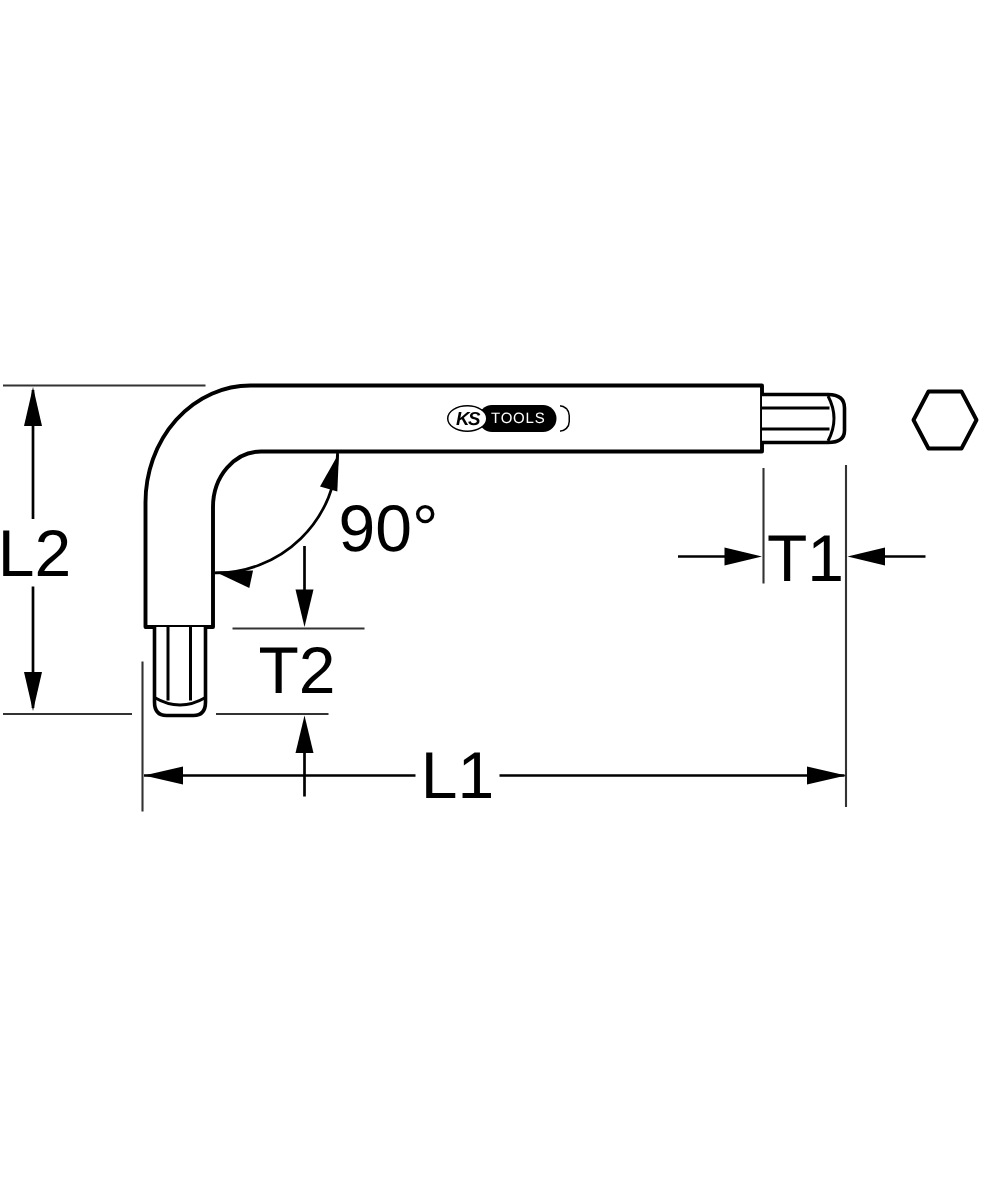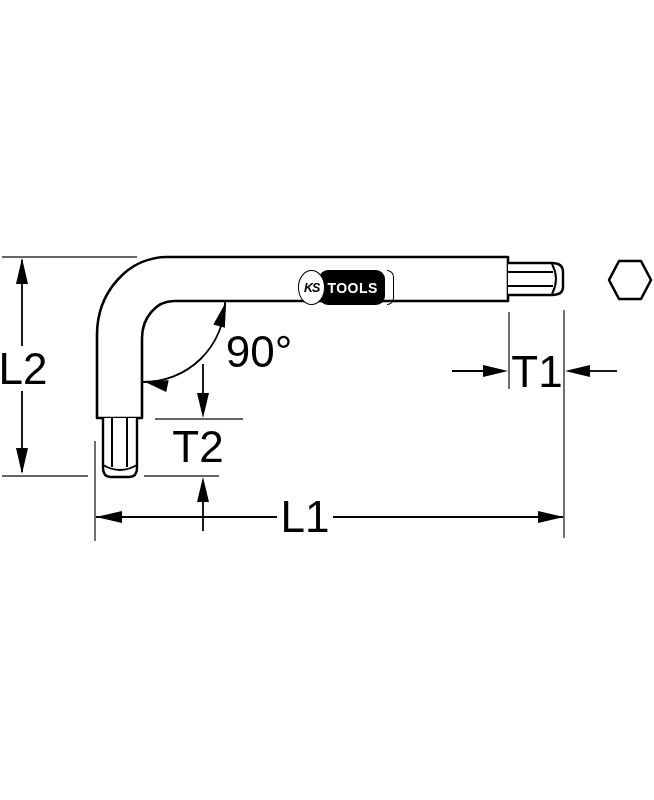--- a/index.html
+++ b/index.html
@@ -21,21 +21,21 @@
     font-family: "Liberation Sans", sans-serif;
     font-size: 44px;
     fill: #000000;
   }
 
   
   .logo {
     position: absolute;
     left: 298px;
     top: 270px;
-    height: 35px;
+    height: 18px;
     display: flex;
     align-items: stretch;
   }
   .logo-ks {
     display: flex;
     align-items: center;
     justify-content: center;
     border: 1.7px solid #000000;
     border-radius: 50%;
     padding: 0 5px;
@@ -48,22 +48,22 @@
     z-index: 2;
   }
   .logo-tools {
     display: flex;
     align-items: center;
     background: #000000;
     color: #ffffff;
     border-radius: 9px;
     padding: 0 7px 0 8px;
     margin-left: -6px;
-    font-weight: bold;
-    font-size: 14px;
+    font-weight: normal;
+    font-size: 10px;
     letter-spacing: 0.5px;
     z-index: 1;
   }
   .logo-paren {
     width: 6px;
     margin-left: 2px;
     border: 1.7px solid #000000;
     border-left: none;
     border-radius: 0 10px 10px 0;
   }

